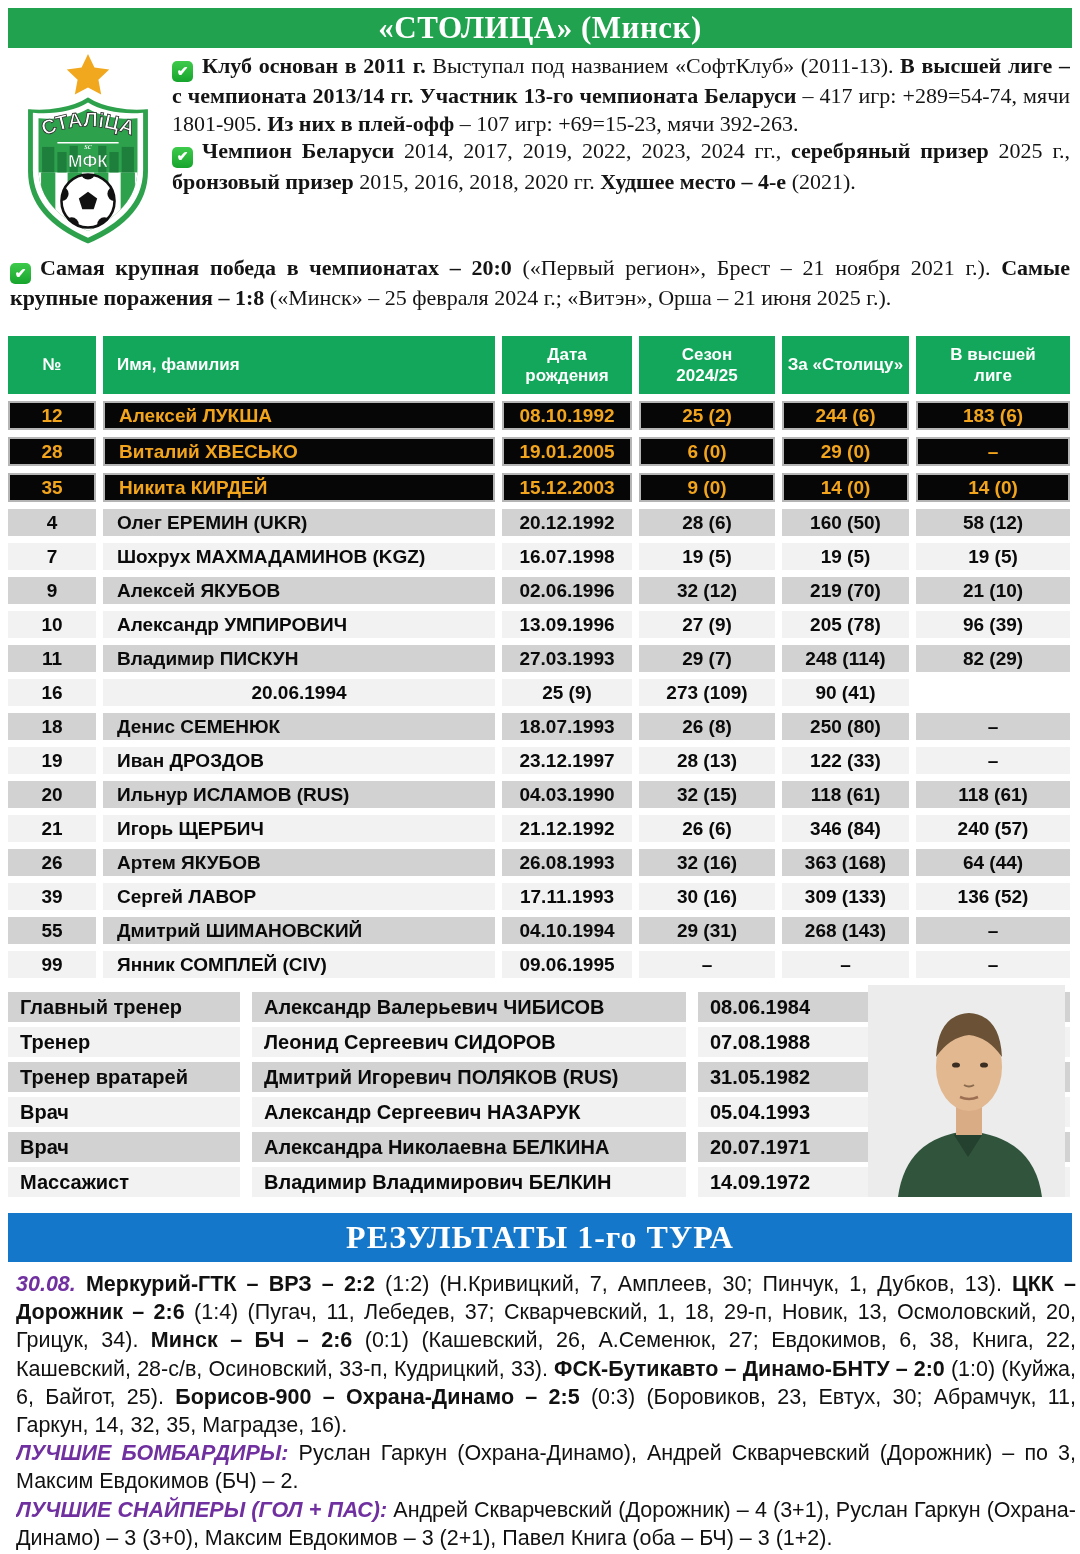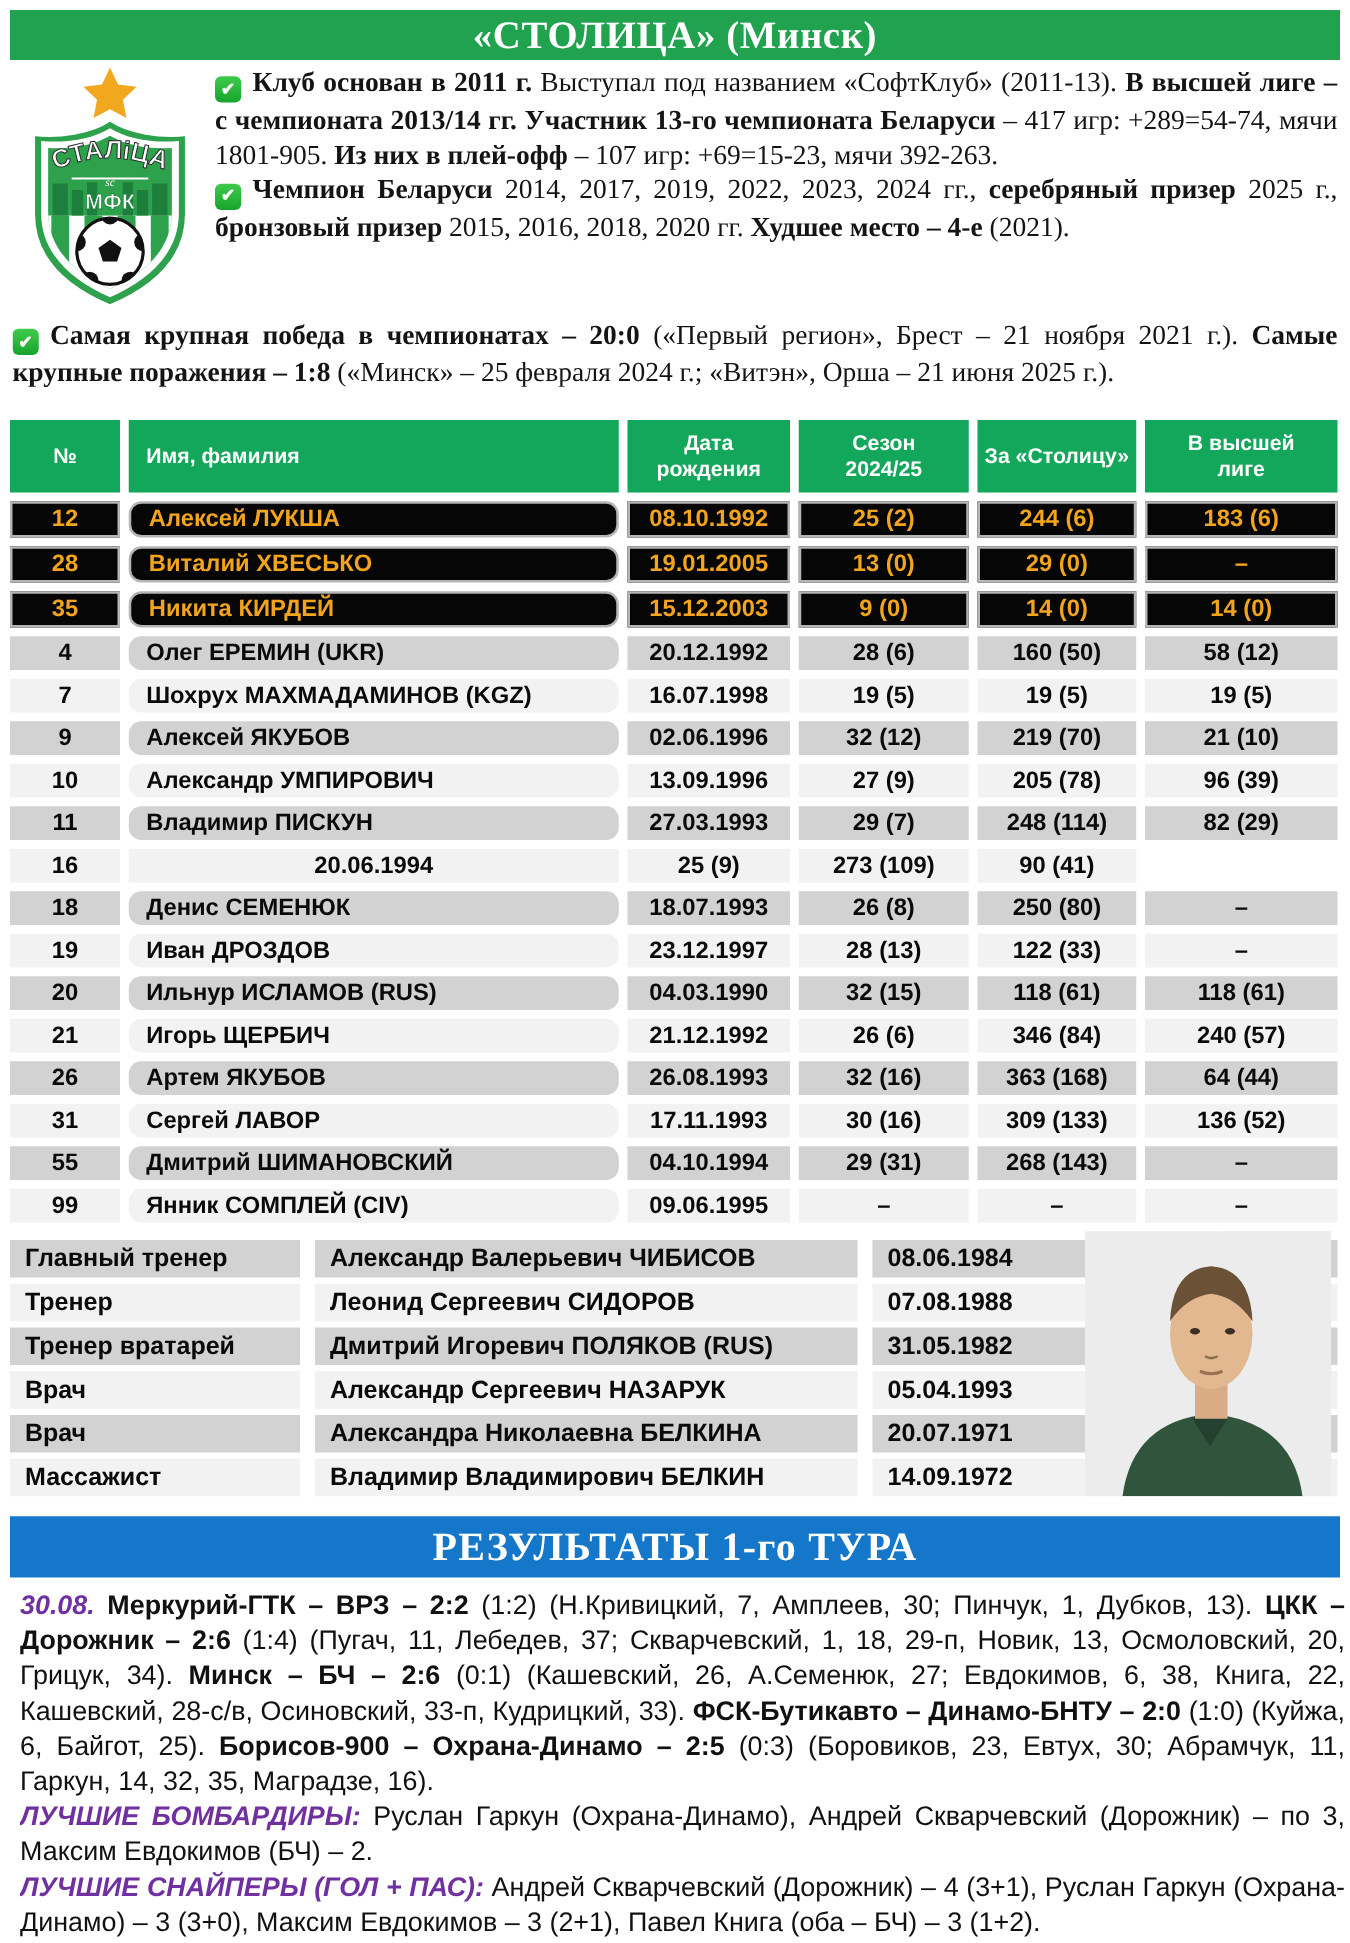--- a/index.html
+++ b/index.html
@@ -27,21 +27,21 @@
 
   
   .squad{position:absolute;top:336px;left:8px;width:1062px;}
   .thead,.tr{display:grid;grid-template-columns:88px 392px 130px 136px 127px 1fr;column-gap:7px;}
   .thead{height:58px;}
   .th{background:var(--table-green);color:#fff;font-weight:bold;font-size:17px;line-height:1.25;
       display:flex;align-items:center;justify-content:center;text-align:center;white-space:pre-line;}
   .th.c1{justify-content:flex-start;text-align:left;padding-left:14px;}
   .tr{margin-top:7px;height:27px;}
   .td{display:flex;align-items:center;justify-content:center;font-weight:bold;font-size:19px;overflow:hidden;}
-  .td.c1{justify-content:flex-start;padding-left:14px;border-radius:10px;}
+  .td.c1{justify-content:flex-start;padding-left:14px;}
   .tr.gray .td{background:var(--row-gray);}
   .tr.light .td{background:var(--row-light);}
   .tr.gk{height:29px;}
   .tr.gk .td{background:var(--row-dark);color:var(--gk-text);border:2px solid #b5b5b5;}
 
   
   .staff{position:absolute;top:992px;left:8px;width:1062px;}
   .srow{display:grid;grid-template-columns:232px 434px 1fr;column-gap:12px;height:30px;margin-bottom:5px;}
   .srow .td{justify-content:flex-start;padding-left:12px;font-size:20px;}
   .srow.gray .td{background:var(--row-gray);}
@@ -135,21 +135,21 @@
           <div class="td c1">Алексей ЛУКША</div>
           <div class="td c2">08.10.1992</div>
           <div class="td c3">25 (2)</div>
           <div class="td c4">244 (6)</div>
           <div class="td c5">183 (6)</div>
         </div>
         <div class="tr gk">
           <div class="td c0">28</div>
           <div class="td c1">Виталий ХВЕСЬКО</div>
           <div class="td c2">19.01.2005</div>
-          <div class="td c3">13 (0)</div>
+          <div class="td c3">6 (0)</div>
           <div class="td c4">29 (0)</div>
           <div class="td c5">–</div>
         </div>
         <div class="tr gk">
           <div class="td c0">35</div>
           <div class="td c1">Никита КИРДЕЙ</div>
           <div class="td c2">15.12.2003</div>
           <div class="td c3">9 (0)</div>
           <div class="td c4">14 (0)</div>
           <div class="td c5">14 (0)</div>
@@ -235,21 +235,21 @@
         </div>
         <div class="tr gray">
           <div class="td c0">26</div>
           <div class="td c1">Артем ЯКУБОВ</div>
           <div class="td c2">26.08.1993</div>
           <div class="td c3">32 (16)</div>
           <div class="td c4">363 (168)</div>
           <div class="td c5">64 (44)</div>
         </div>
         <div class="tr light">
-          <div class="td c0">31</div>
+          <div class="td c0">39</div>
           <div class="td c1">Сергей ЛАВОР</div>
           <div class="td c2">17.11.1993</div>
           <div class="td c3">30 (16)</div>
           <div class="td c4">309 (133)</div>
           <div class="td c5">136 (52)</div>
         </div>
         <div class="tr gray">
           <div class="td c0">55</div>
           <div class="td c1">Дмитрий ШИМАНОВСКИЙ</div>
           <div class="td c2">04.10.1994</div>

